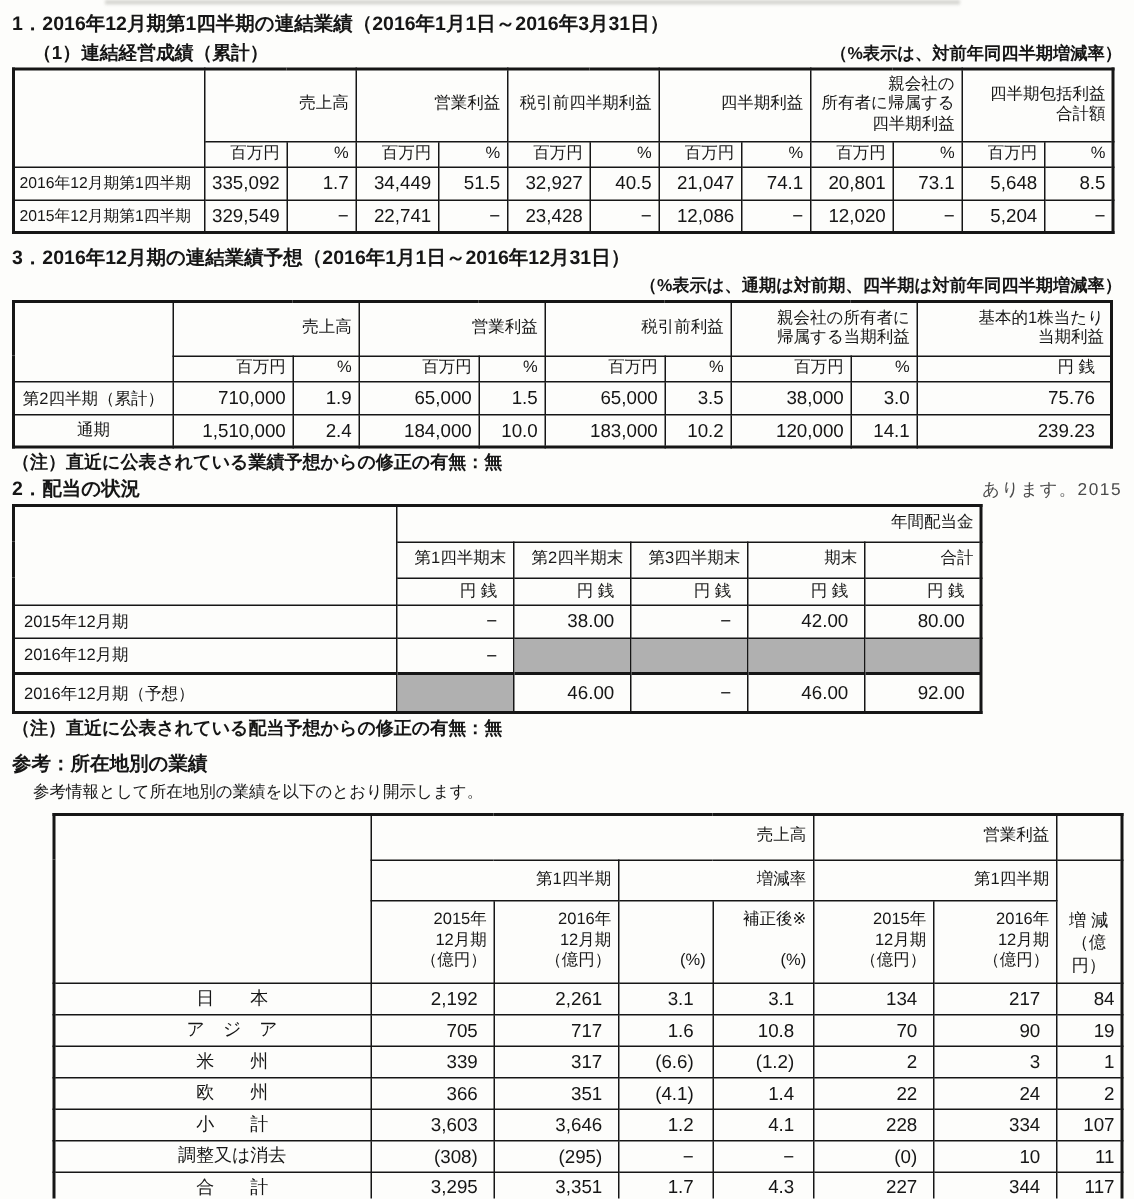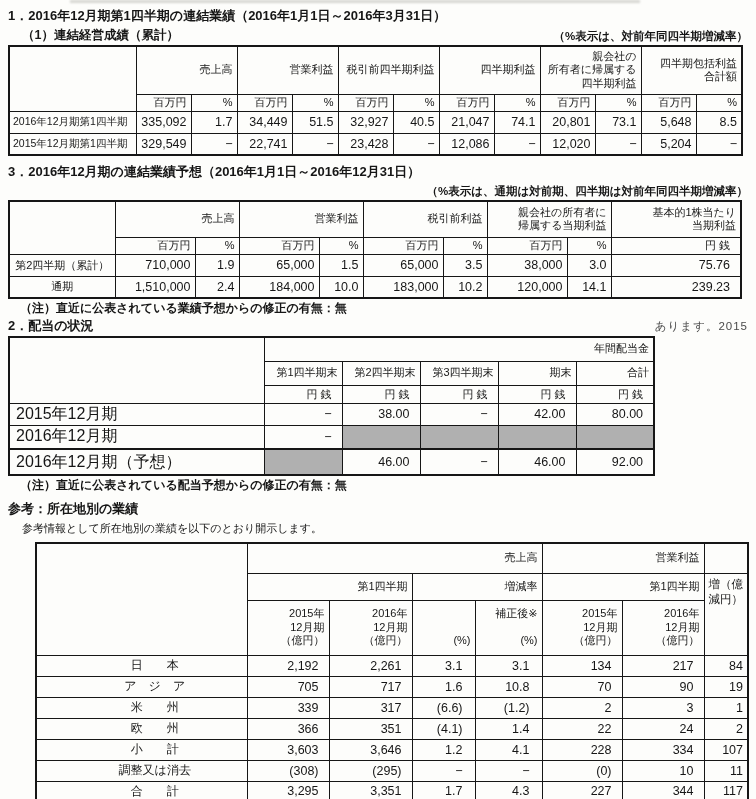--- a/index.html
+++ b/index.html
@@ -5,42 +5,42 @@
   html,body{margin:0;padding:0;background:#fdfdfb;color:#161616;
     font-family:"Liberation Sans","DejaVu Sans",sans-serif;}
   .page{position:relative;width:756px;height:799px;overflow:hidden;
     box-sizing:border-box;padding:6px 8px 0 8px;}
   .smudge{position:absolute;top:0;left:70px;width:570px;height:3px;
     background:#c6c6c0;filter:blur(1px);opacity:.7;}
   .sec-title{font-size:13px;font-weight:bold;line-height:16px;margin:2px 0 4px 0;}
   .row-flex{display:flex;justify-content:space-between;align-items:flex-end;margin:2px 0;}
   .sub-title{font-size:12.5px;font-weight:bold;margin-left:14px;line-height:15px;}
   .pct-note{font-size:11.5px;font-weight:bold;line-height:14px;}
-  .note-line{font-size:12px;font-weight:bold;line-height:15px;margin:2px 12px;}
+  .note-line{font-size:12px;font-weight:bold;line-height:15px;margin:2px 0;}
   .artifact{font-size:11.5px;color:#4a4a4a;letter-spacing:1px;text-align:right;}
   table{border-collapse:collapse;table-layout:fixed;border:2px solid #161616;}
   td,th{border:1px solid #161616;padding:0 4px;overflow:hidden;font-weight:normal;
     vertical-align:middle;box-sizing:border-box;}
   .hdr{text-align:right;font-size:11px;line-height:1.25;}
   .pre{white-space:pre-line;}
   .u{text-align:right;font-size:11px;height:17px;line-height:15px;}
   .num{text-align:right;font-size:12.5px;}
   .lbl1{font-size:10.5px;padding-left:3px;}
   .lbl3{font-size:11px;text-align:center;}
-  .lbl2{font-size:16px;padding-left:6px;}
+  .lbl2{font-size:11px;padding-left:6px;}
   .lbl4{font-size:12px;text-align:center;padding-left:30px;}
   .gray{background:#b0b0b0;}
   .h48 td,.h48 th{height:48px;} .h36 td,.h36 th{height:36px;}
   .h22 td{height:22px;} .h24 td,.h24 th{height:24px;} .h26 td{height:26px;}
   .h18 td{height:18px;} .h21 td{height:21px;}
   .h30 th{height:30px;} .h27 th{height:27px;} .h55 th{height:55px;}
   .thick td{border-top:2.5px solid #161616;}
   .pr10{padding-right:10px;} .pr12{padding-right:12px;}
   .diff-cell{vertical-align:middle;}
-  .diff-inner{display:flex;flex-direction:row;justify-content:flex-end;
+  .diff-inner{display:flex;flex-direction:column;justify-content:flex-end;
     height:74px;font-size:11.5px;text-align:center;}
   .mt8{margin-top:8px;}
   .t4wrap{margin-left:27px;}
 </style>
 </head>
 <body>
 
 <div class="page">
   <div class="smudge"></div>
 

